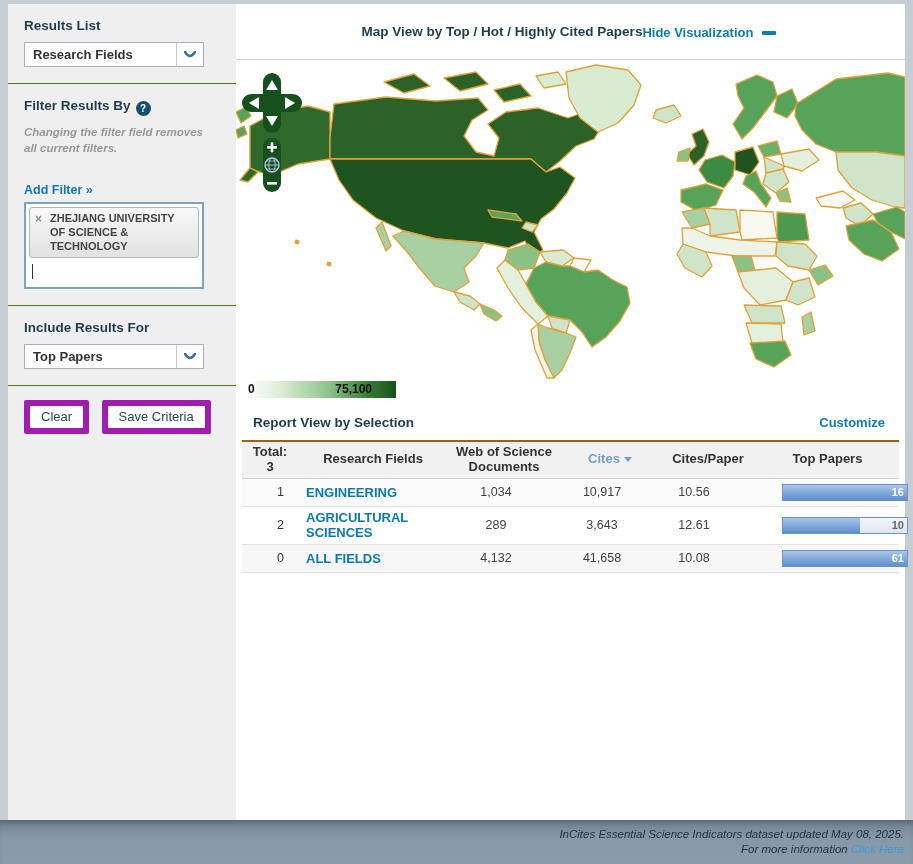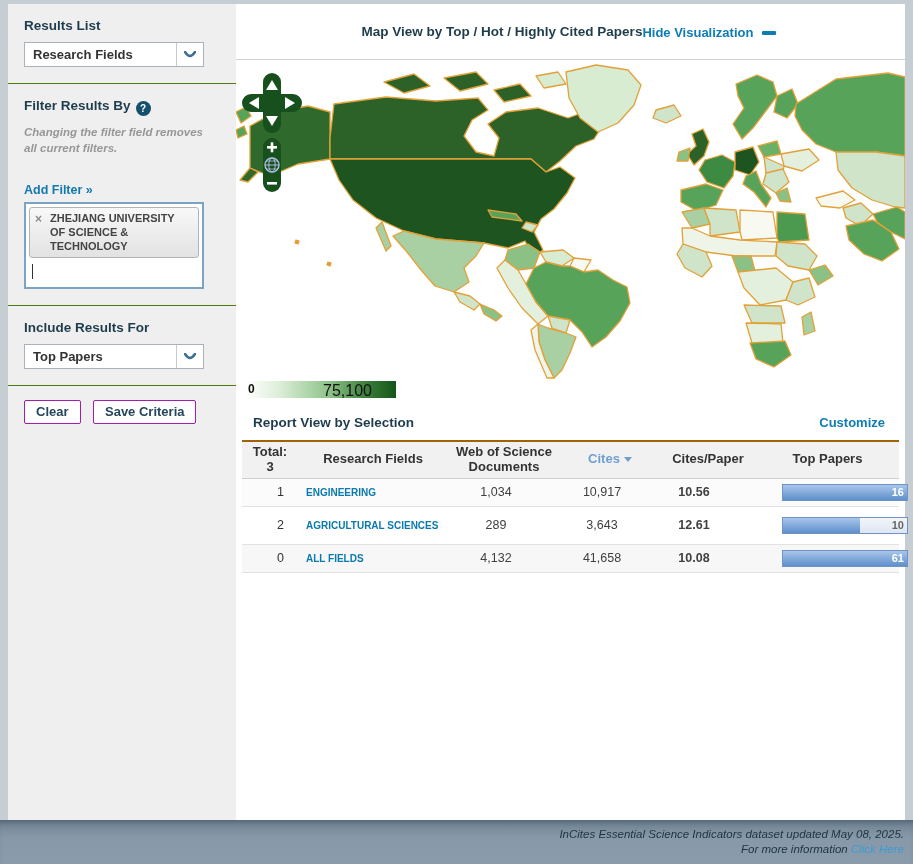--- a/index.html
+++ b/index.html
@@ -19,50 +19,50 @@
   .help { display:inline-block; width:15px; height:15px; border-radius:50%; background:#14506e; color:#fff; font-size:10px; font-weight:bold; text-align:center; line-height:15px; vertical-align:-2px; margin-left:5px; cursor:pointer; }
   .sb-note { font-size:11.5px; font-style:italic; font-weight:bold; color:#979797; line-height:1.35; margin-bottom:24px; }
   .add-filter { font-size:12.5px; font-weight:bold; color:#1278b0; text-decoration:none; display:inline-block; margin-bottom:5px; cursor:pointer; }
   .filter-box { background:#fff; border:2px solid #7ba3c4; min-height:66px; padding:3px; }
   .filter-tag { background:linear-gradient(#f8f8f8,#e2e2e2); border:1px solid #b4b4b4; border-radius:3px; padding:4px 6px 4px 20px; position:relative; font-size:11px; font-weight:bold; color:#444; line-height:1.25; cursor:pointer; }
   .tag-x { position:absolute; left:5px; top:4px; color:#8a8a8a; font-size:12px; font-weight:bold; cursor:pointer; }
   .filter-input-row { position:relative; height:24px; margin-top:2px; }
   .filter-input { width:100%; height:100%; border:none; outline:none; font-size:12px; background:transparent; }
   .caret-line { position:absolute; left:3px; top:4px; width:1px; height:15px; background:#333; }
   .sb-buttons { padding:14px 18px 16px 16px; }
-  .btn { display:inline-block; background:#fff; border:1px solid #a21caf; border-radius:2px; font-size:13px; font-weight:bold; color:#25455c; padding:3px 11px 4px; cursor:pointer; }
+  .btn { display:inline-block; background:#fff; border:6px solid #a21caf; border-radius:2px; font-size:13px; font-weight:normal; color:#25455c; padding:3px 11px 4px; cursor:pointer; }
   .btn + .btn { margin-left:8px; }
 
   
   .main { position:absolute; left:228px; top:0; width:669px; height:100%; background:#fff; }
   .panel-head { height:56px; border-bottom:1px solid #d2d2d2; display:flex; align-items:center; justify-content:center; padding:0 20px 0 17px; }
   .panel-title { font-size:13.5px; font-weight:bold; color:#1e3c4c; }
   .blue-link { font-size:13px; font-weight:bold; color:#0d7cb5; text-decoration:none; cursor:pointer; }
   .minus-ic { display:inline-block; width:14px; height:4px; background:#0d7cb5; border-radius:1px; vertical-align:2px; margin-left:9px; }
 
   .map-wrap { position:relative; height:344px; background:#fff; overflow:hidden; }
   .map-svg { position:absolute; left:0; top:0; }
   .legend { position:absolute; left:10px; bottom:6px; width:150px; height:17px;
     background:linear-gradient(90deg,#ffffff 0%,#ddeed8 22%,#8fc48a 55%,#3b7f3a 80%,#14541a 100%); }
   .legend .lg0 { position:absolute; left:2px; top:1px; font-size:12px; font-weight:bold; color:#111; }
-  .legend .lgmax { position:absolute; right:24px; top:1px; font-size:16px; font-weight:normal; color:#111; }
+  .legend .lgmax { position:absolute; right:24px; top:1px; font-size:12px; font-weight:bold; color:#111; }
 
   .report-head { height:36px; display:flex; align-items:center; justify-content:space-between; padding:0 20px 0 17px; }
 
   .rtable { margin-left:6px; width:657px; font-size:12.5px; }
   .trow { display:grid; grid-template-columns:56px 150px 112px 100px 96px 143px; align-items:center; border-bottom:1px solid #e2e2e2; }
   .thead { background:#f1f1f1; border-top:2px solid #a16207; border-bottom:1px solid #cfcfcf; min-height:36px; }
   .th { font-size:13px; font-weight:bold; color:#333; text-align:center; line-height:1.15; padding:3px 2px; }
   .th.cites { color:#6f9fd0; cursor:pointer; }
   .sort-caret { display:inline-block; width:0; height:0; border-left:4px solid transparent; border-right:4px solid transparent; border-top:5px solid #6f9fd0; vertical-align:1px; margin-left:4px; }
   .cell-rank { text-align:right; padding-right:14px; color:#333; }
   .cell-field { padding-left:8px; }
-  .cell-field a { color:#0a7aae; font-weight:bold; font-size:10px; text-decoration:none; line-height:1.2; cursor:pointer; }
+  .cell-field a { color:#0a7aae; font-weight:bold; font-size:13px; text-decoration:none; line-height:1.2; cursor:pointer; }
   .cell-num { text-align:center; padding-right:16px; color:#404040; }
-  .cell-num.cpp { padding-right:28px;font-weight:bold; }
+  .cell-num.cpp { padding-right:28px; }
   .cell-bar { padding:4px 6px 4px 26px; }
   .bar { position:relative; width:126px; height:17px; border:1px solid #6f94c4; background:linear-gradient(#f2f5fa,#dfe6f2); }
   .bar-fill { position:absolute; left:0; top:0; bottom:0; background:linear-gradient(#a8c6ea,#5e8fcc); }
   .bar-label { position:absolute; right:3px; top:1px; font-size:11px; font-weight:bold; }
   .bar-label.on-fill { color:#fff; }
   .bar-label.off-fill { color:#666; }
   .r1 { min-height:28px; background:#fbfbfb; }
   .r2 { min-height:38px; background:#ffffff; }
   .r3 { min-height:28px; background:#f7f7f7; }
 

